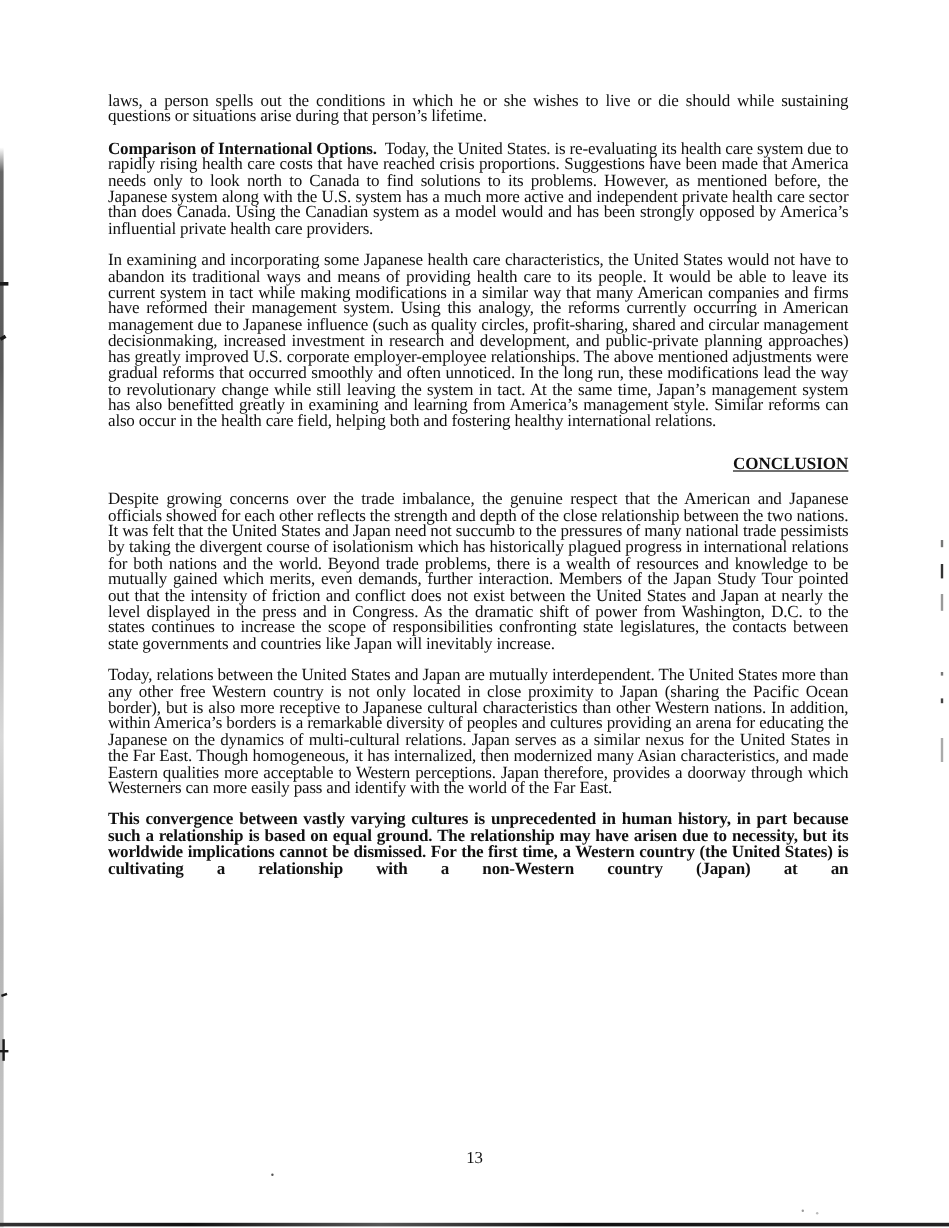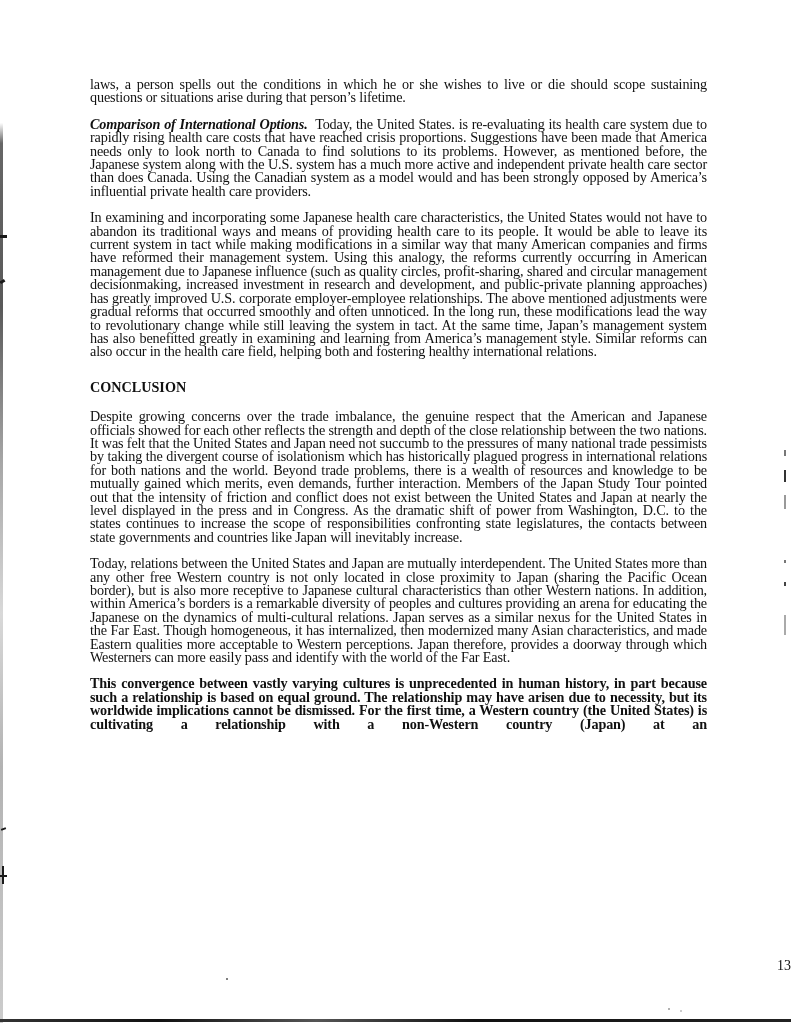--- a/index.html
+++ b/index.html
@@ -24,35 +24,35 @@
       line-height: 13.4px;
       letter-spacing: -0.15px;
     }
     .para {
       margin: 0 0 13px 0;
       text-align: justify;
       text-justify: inter-word;
     }
     .lead-in {
       font-weight: bold;
-      font-style: italic;
     }
     .section-heading {
-      text-align: left;
+      text-align: right;
       font-weight: bold;
+      text-decoration: underline;
       font-size: 14.2px;
       margin: 22px 0 16px 0;
       letter-spacing: 0px;
     }
     .page-number {
       position: absolute;
       left: 0;
       width: 791px;
       top: 958px;
-      text-align: right;
+      text-align: center;
       font-size: 14px;
     }
     
     .scan-left-edge {
       position: absolute;
       left: 0;
       top: 0;
       width: 3px;
       height: 1023px;
       background: linear-gradient(to bottom, #ffffff 0%, #ffffff 12%, #333 14%, #222 30%, #888 45%, #ccc 60%, #999 75%, #bbb 100%);
@@ -102,21 +102,21 @@
 <div class="scan-right-specks" style="top:615px;height:20px;background:#aaa;"></div>
 
 <div class="speck" style="left:226px;top:978px;"></div>
 <div class="speck" style="left:668px;top:1008px;background:#999;"></div>
 <div class="speck" style="left:680px;top:1010px;background:#bbb;"></div>
 
 <div class="scan-bottom-line"></div>
 
 <div class="page">
   <p class="para">
-    <span class="lead-in"></span><span>laws, a person spells out the conditions in which he or she wishes to live or die should scope sustaining questions or situations arise during that person’s lifetime.</span>
+    <span class="lead-in"></span><span>laws, a person spells out the conditions in which he or she wishes to live or die should while sustaining questions or situations arise during that person’s lifetime.</span>
   </p>
   <p class="para">
     <span class="lead-in">Comparison of International Options.</span>&nbsp; <span>Today, the United States. is re-evaluating its health care system due to rapidly rising health care costs that have reached crisis proportions.  Suggestions have been made that America needs only to look north to Canada to find solutions to its problems. However, as mentioned before, the Japanese system along with the U.S. system has a much more active and independent private health care sector than does Canada.  Using the Canadian system as a model would and has been strongly opposed by America’s influential private health care providers.</span>
   </p>
   <p class="para">
     <span class="lead-in"></span><span>In examining and incorporating some Japanese health care characteristics, the United States would not have to abandon its traditional ways and means of providing health care to its people.  It would be able to leave its current system in tact while making modifications in a similar way that many American companies and firms have reformed their management system.  Using this analogy, the reforms currently occurring in American management due to Japanese influence (such as quality circles, profit-sharing, shared and circular management decisionmaking, increased investment in research and development, and public-private planning approaches) has greatly improved U.S. corporate employer-employee relationships.  The above mentioned adjustments were gradual reforms that occurred smoothly and often unnoticed.  In the long run, these modifications lead the way to revolutionary change while still leaving the system in tact.  At the same time, Japan’s management system has also benefitted greatly in examining and learning from America’s management style.  Similar reforms can also occur in the health care field, helping both and fostering healthy international relations.</span>
   </p>
 
   <div class="section-heading">CONCLUSION</div>
 

